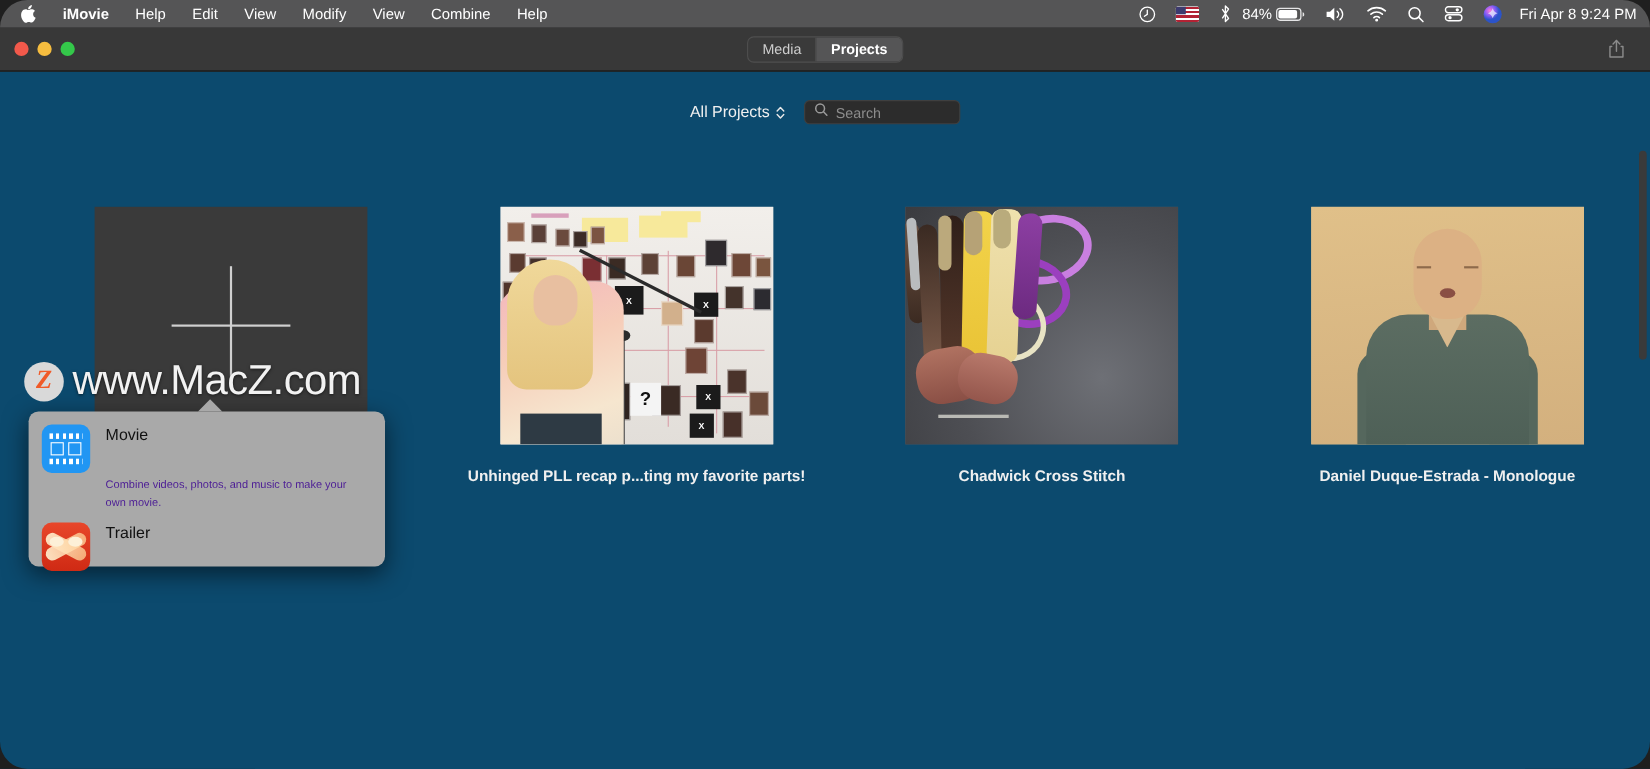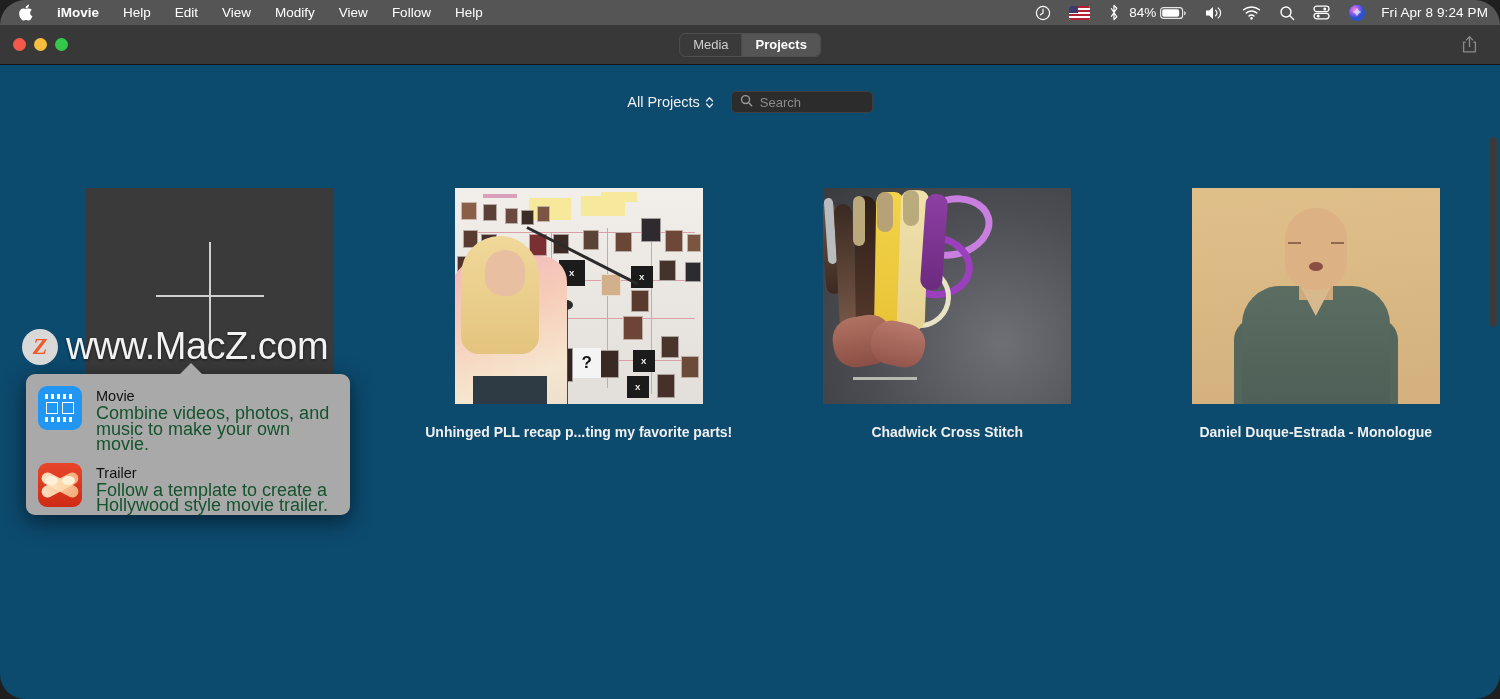--- a/index.html
+++ b/index.html
@@ -224,21 +224,21 @@
   }
   .po-icon.trailer .beam.a { transform:translate(-50%,-50%) rotate(28deg); }
   .po-icon.trailer .beam.b { transform:translate(-50%,-50%) rotate(-28deg); }
   .po-icon.trailer .bulb {
     position:absolute; width:13px; height:9px; background:#fdf0d8; border-radius:50%;
   }
   .po-icon.trailer .bulb.b1 { left:7px; top:13px; }
   .po-icon.trailer .bulb.b2 { right:7px; top:13px; }
   .po-txt { display:flex; flex-direction:column; padding-top:1px; }
   .po-title { font-size:14.5px; color:#111; line-height:19px; }
-  .po-desc { font-size:18px; color:#14532d; line-height:15.5px; max-width:240px; }
+  .po-desc { font-size:10px; color:#4c1d95; line-height:15.5px; max-width:240px;margin-top:28px; }
 
   
   .watermark {
     position:absolute; left:22px; top:325px; display:flex; align-items:center; gap:8px;
     z-index:45; pointer-events:none;
   }
   .wm-logo {
     width:36px; height:36px; border-radius:50%; background:#d9d9d9;
     display:flex; align-items:center; justify-content:center;
     font-size:24px; font-weight:bold; color:#f05a28; font-style:italic;
@@ -267,21 +267,21 @@
           <path d="M11.6 9.0c0-2.0 1.6-2.9 1.7-3.0-0.9-1.4-2.4-1.5-2.9-1.6-1.2-0.1-2.4 0.7-3.0 0.7-0.6 0-1.6-0.7-2.6-0.7-1.3 0-2.6 0.8-3.3 2C-0.1 8.9 0.9 12.6 2.3 14.6c0.7 1 1.5 2.1 2.6 2.0 1.0 0 1.4-0.7 2.7-0.7 1.2 0 1.6 0.7 2.7 0.6 1.1 0 1.8-1 2.5-2 0.8-1.2 1.1-2.3 1.1-2.3C13.8 12.2 11.6 11.4 11.6 9.0z"></path>
           <path d="M9.6 3.2C10.2 2.5 10.6 1.5 10.5 0.5 9.6 0.6 8.6 1.1 8.0 1.9 7.4 2.5 7.0 3.6 7.1 4.5 8.1 4.6 9.0 4.0 9.6 3.2z"></path>
         </svg>
       </span>
       <span class="menu-item bold">iMovie</span>
       <span class="menu-item">Help</span>
       <span class="menu-item">Edit</span>
       <span class="menu-item">View</span>
       <span class="menu-item">Modify</span>
       <span class="menu-item">View</span>
-      <span class="menu-item">Follow</span>
+      <span class="menu-item">Combine</span>
       <span class="menu-item">Help</span>
     </div>
 
     <div class="menu-right">
       <span class="mb-ico">
         <svg width="16" height="16" viewBox="0 0 16 16" fill="none" stroke="#fff" stroke-width="1.2">
           <circle cx="8" cy="8" r="6.6"></circle>
             <path d="M8 4.2V8l-2.6 1.8" stroke-linecap="round"></path>
         </svg>
       </span>
@@ -528,21 +528,20 @@
     </div>
     <div class="po-row">
       <span class="po-icon trailer">
         <span class="beam a"></span>
           <span class="beam b"></span>
         <span class="bulb b1"></span>
           <span class="bulb b2"></span>
       </span>
       <span class="po-txt">
         <span class="po-title">Trailer</span>
-        <span class="po-desc">Follow a template to create a Hollywood style movie trailer.</span>
       </span>
     </div>
   </div>
 
   <div class="watermark">
     <span class="wm-logo">Z</span>
     <span class="wm-text">www.MacZ.com</span>
   </div>
 
 </div>

